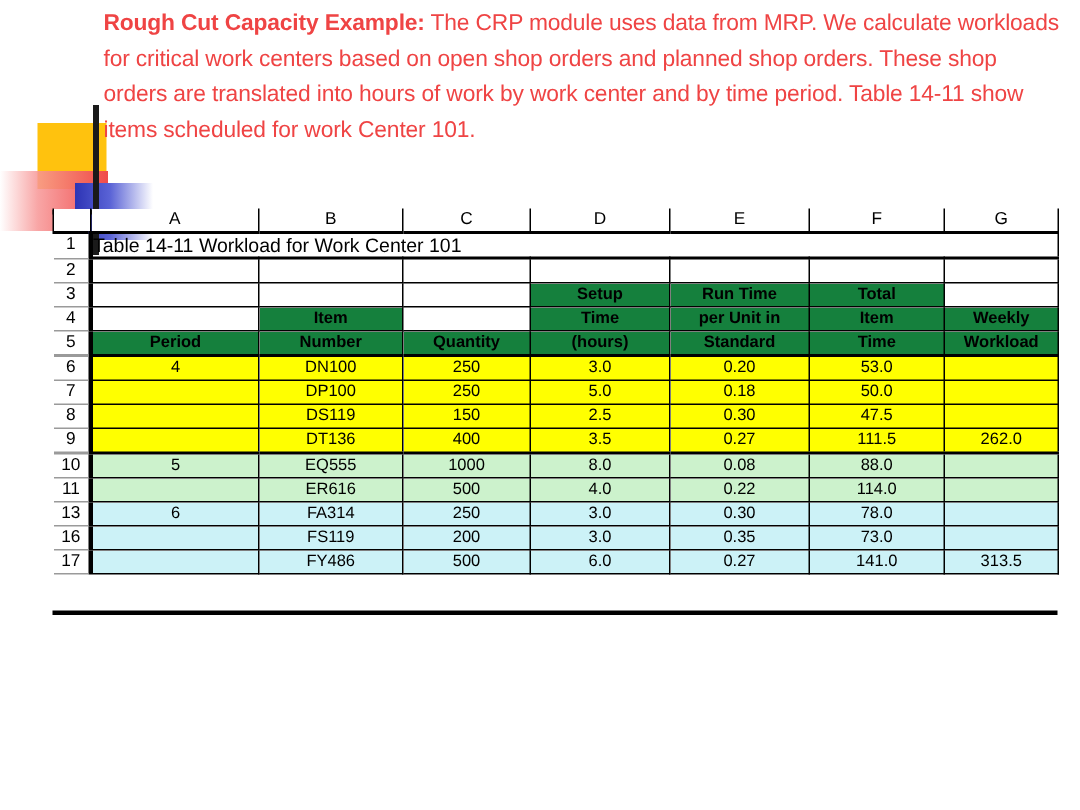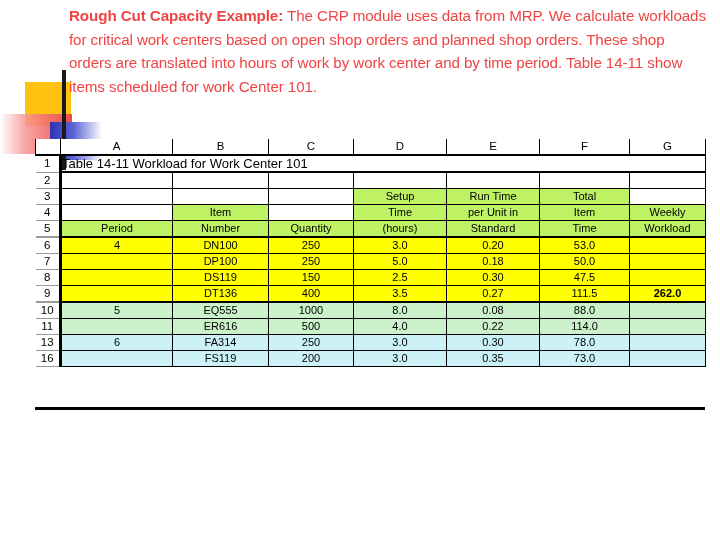--- a/index.html
+++ b/index.html
@@ -54,22 +54,22 @@
   td.rownum{
     width:25px;text-align:center;background:#ffffff;
     border-right:3px solid #000;border-bottom:1px solid #9a9a9a;
     font-size:11.5px;line-height:15px;height:15px;
   }
 
   td.cell{
     height:15px;line-height:15px;text-align:center;
     border:1px solid #000;
   }
-  td.bold{font-weight:bold;}
-  td.hdrcell{font-weight:normal;background:#bef264;}
+  td.bold{font-weight:normal;}
+  td.hdrcell{font-weight:bold;background:#15803d;}
   td.blank{background:#ffffff;}
   .y{background:#FFFF00;}
   .g{background:#CCF2CC;}
   .c{background:#CCF2F7;}
 
   tr.thick-bottom td{border-bottom-width:2px;}
   td.title-span{text-align:left;font-weight:normal;font-size:13px;padding-left:4px;
      border:1px solid #000;border-bottom-width:2px;}
 
   #sheetbottom{position:absolute;left:35px;top:407px;width:670px;height:3px;background:#000;z-index:9;}
@@ -242,20 +242,30 @@
         <tr>
           <td class="rownum">16</td>
           <td class="cell c"></td>
           <td class="cell c">FS119</td>
           <td class="cell c">200</td>
           <td class="cell c">3.0</td>
           <td class="cell c">0.35</td>
           <td class="cell c">73.0</td>
           <td class="cell c bold"></td>
         </tr>
+        <tr>
+          <td class="rownum">17</td>
+          <td class="cell c"></td>
+          <td class="cell c">FY486</td>
+          <td class="cell c">500</td>
+          <td class="cell c">6.0</td>
+          <td class="cell c">0.27</td>
+          <td class="cell c">141.0</td>
+          <td class="cell c bold">313.5</td>
+        </tr>
       </tbody>
   </table>
 </div>
 <div id="sheetbottom"></div>
 
 <div id="bottom">
   
   
 
   

